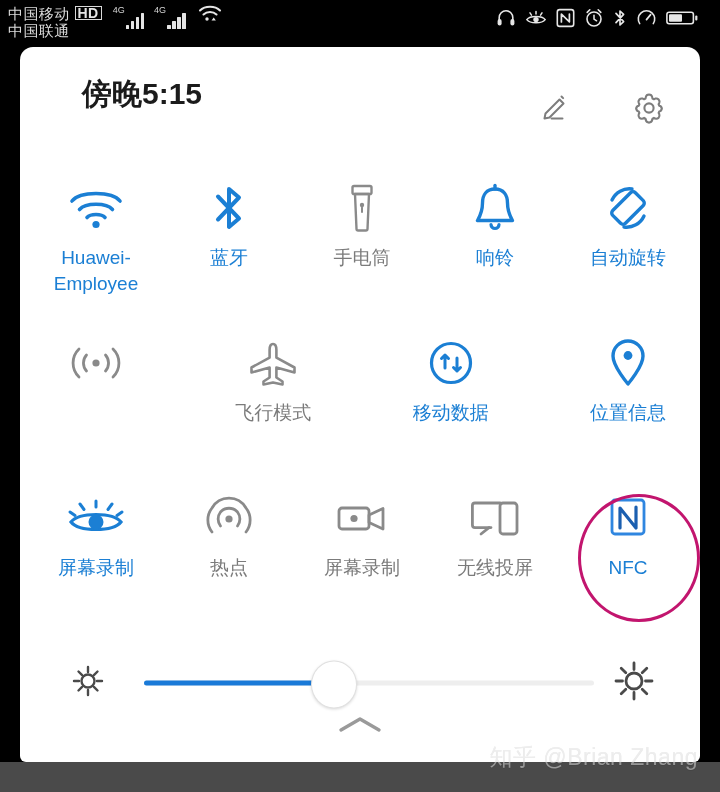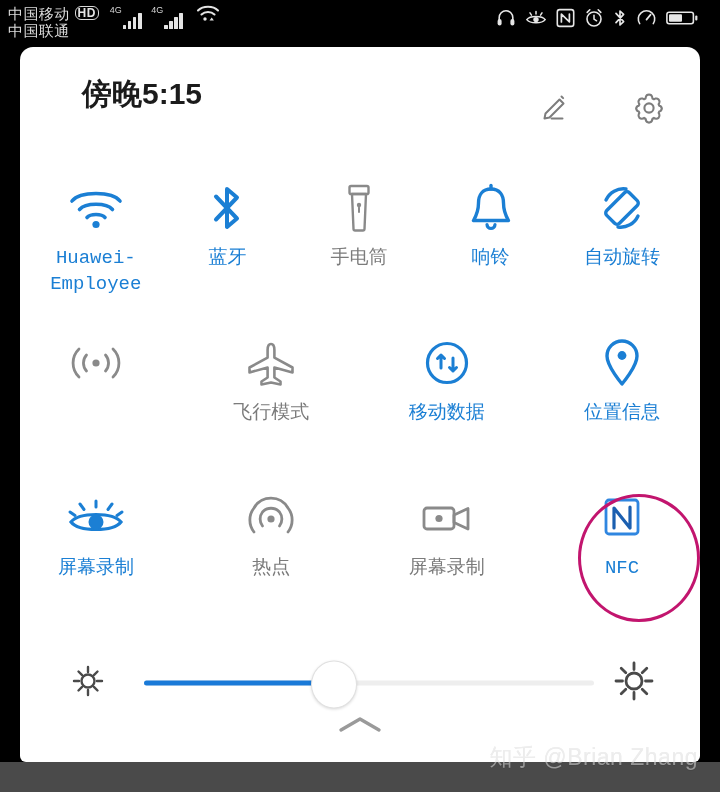--- a/index.html
+++ b/index.html
@@ -49,22 +49,22 @@
     align-items: center;
     font-size: 15px;
     color: #dcdcdc;
     letter-spacing: 0.4px;
     white-space: nowrap;
   }
   .hd-badge {
     display: inline-block;
     margin-left: 5px;
     border: 1.5px solid #d8d8d8;
-    border-radius: 6px;
-    font-size: 12px;
+    border-radius: 0;
+    font-size: 14px;
     line-height: 10px;
     padding: 1px 2px;
     font-weight: bold;
     color: #e4e4e4;
     transform: translateY(-1px);
   }
   .signal-group {
     display: flex;
     align-items: flex-end;
     margin-left: 11px;
@@ -150,22 +150,21 @@
   .header-actions .hicon {
     width: 38px; height: 38px;
     display: flex;
     align-items: center;
     justify-content: center;
     cursor: pointer;
   }
 
   
   #toggle-grid {
-    padding: 16px 12px 0 10px;
-    font-family: Liberation Mono, monospace;
+    padding: 16px 6px 0 10px;
   }
   .toggle-row {
     display: flex;
     align-items: flex-start;
     justify-content: space-between;
     height: 155px;
   }
   .toggle {
     width: 132px;
     display: flex;
@@ -552,20 +551,30 @@
           <span class="ticon">
             <svg width="56" height="40" viewBox="0 0 56 40">
               <rect x="5" y="10" width="30" height="21" rx="3" stroke="#8a8a8a" stroke-width="2.8" fill="none"></rect>
               <path d="M35 17 L49 10.5 V31 L35 24.5 z" stroke="#8a8a8a" stroke-width="2.8" fill="none" stroke-linejoin="round"></path>
               <circle cx="20" cy="20.5" r="3.6" fill="#8a8a8a"></circle>
             </svg>
           </span>
           <span class="tlabel">屏幕录制</span>
         </div>
 
+        <div class="toggle">
+          <span class="ticon">
+            <svg width="56" height="48" viewBox="0 0 56 48">
+              <path d="M33 9 H8 a2.6 2.6 0 0 0 -2.6 2.6 V31 a2.6 2.6 0 0 0 2.6 2.6 H24" stroke="#8a8a8a" stroke-width="2.8" fill="none" stroke-linecap="round" stroke-linejoin="round"></path>
+              <path d="M14 40 L22 33.6" stroke="#8a8a8a" stroke-width="2.8" fill="none" stroke-linecap="round"></path>
+              <rect x="33" y="9" width="17" height="31" rx="3" stroke="#8a8a8a" stroke-width="2.8" fill="none"></rect>
+            </svg>
+          </span>
+          <span class="tlabel">无线投屏</span>
+        </div>
 
         <div class="toggle on">
           <span class="ticon">
             <svg width="46" height="48" viewBox="0 0 46 48">
               <rect x="7" y="6" width="32" height="34" rx="3" stroke="#2f86e0" stroke-width="2.8" fill="none"></rect>
               <path d="M15 34 V14 l16 20 V13" stroke="#1b5fb0" stroke-width="3.2" fill="none" stroke-linejoin="round" stroke-linecap="round"></path>
             </svg>
           </span>
           <span class="tlabel">NFC</span>
         </div>

